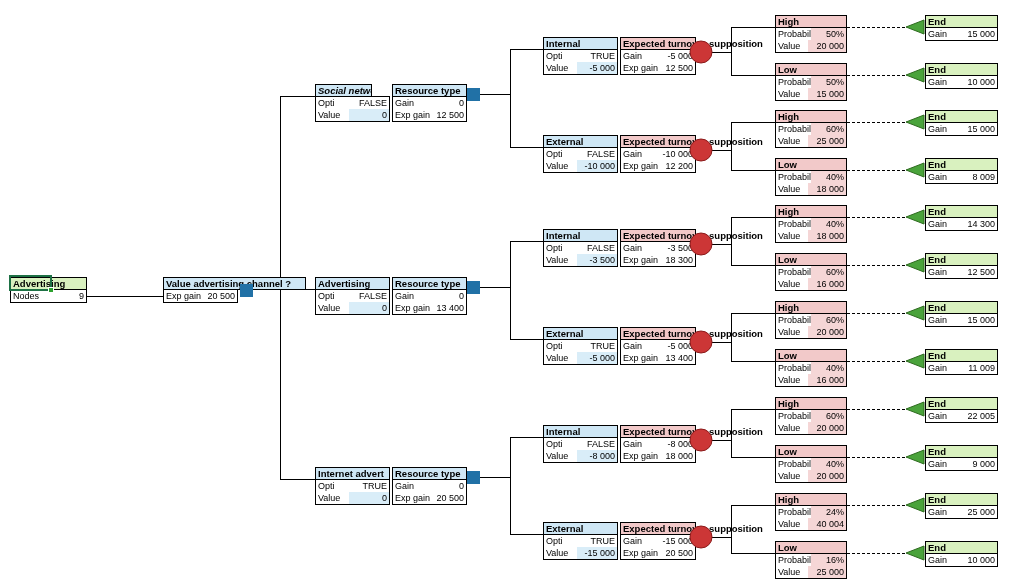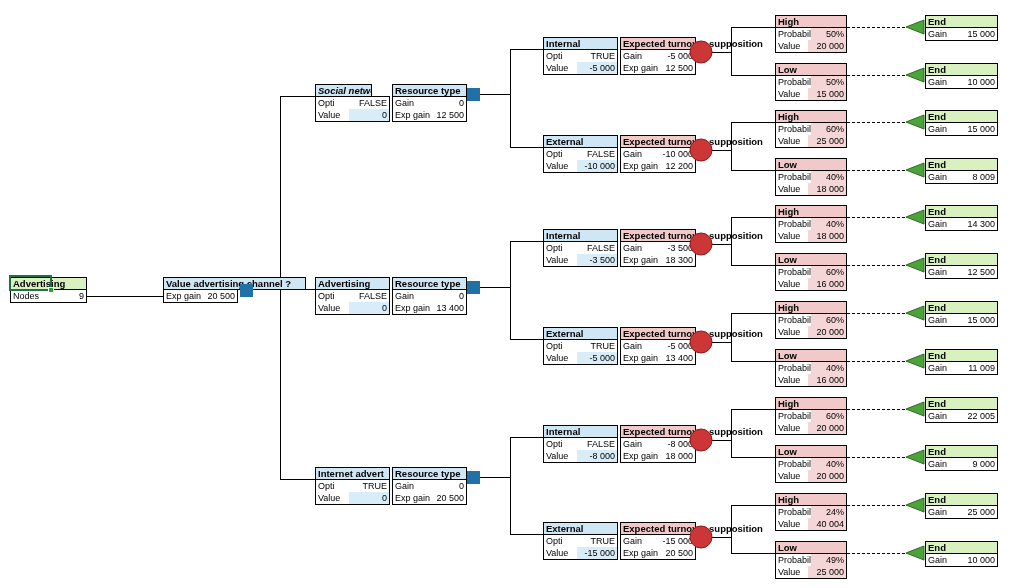--- a/index.html
+++ b/index.html
@@ -496,21 +496,21 @@
       <div class="node-body" style="left: 925px; top: 505px; width: 73px; height: 14px;">
         <div class="nrow">
           <span class="rlab">Gain</span>
           <span class="rval">25 000</span>
         </div>
       </div>
       <div class="node-hdr hdr-pink" style="left: 775px; top: 541px; width: 72px;"><span>Low</span></div>
       <div class="node-body" style="left: 775px; top: 553px; width: 72px; height: 26px;">
         <div class="nrow">
           <span class="rlab">Probabil</span>
-          <span class="rval hl-pink">49%</span>
+          <span class="rval hl-pink">16%</span>
         </div>
         <div class="nrow">
           <span class="rlab">Value</span>
           <span class="rval hl-pink">25 000</span>
         </div>
       </div>
       <div class="node-hdr hdr-green" style="left: 925px; top: 541px; width: 73px;"><span>End</span></div>
       <div class="node-body" style="left: 925px; top: 553px; width: 73px; height: 14px;">
         <div class="nrow">
           <span class="rlab">Gain</span>

